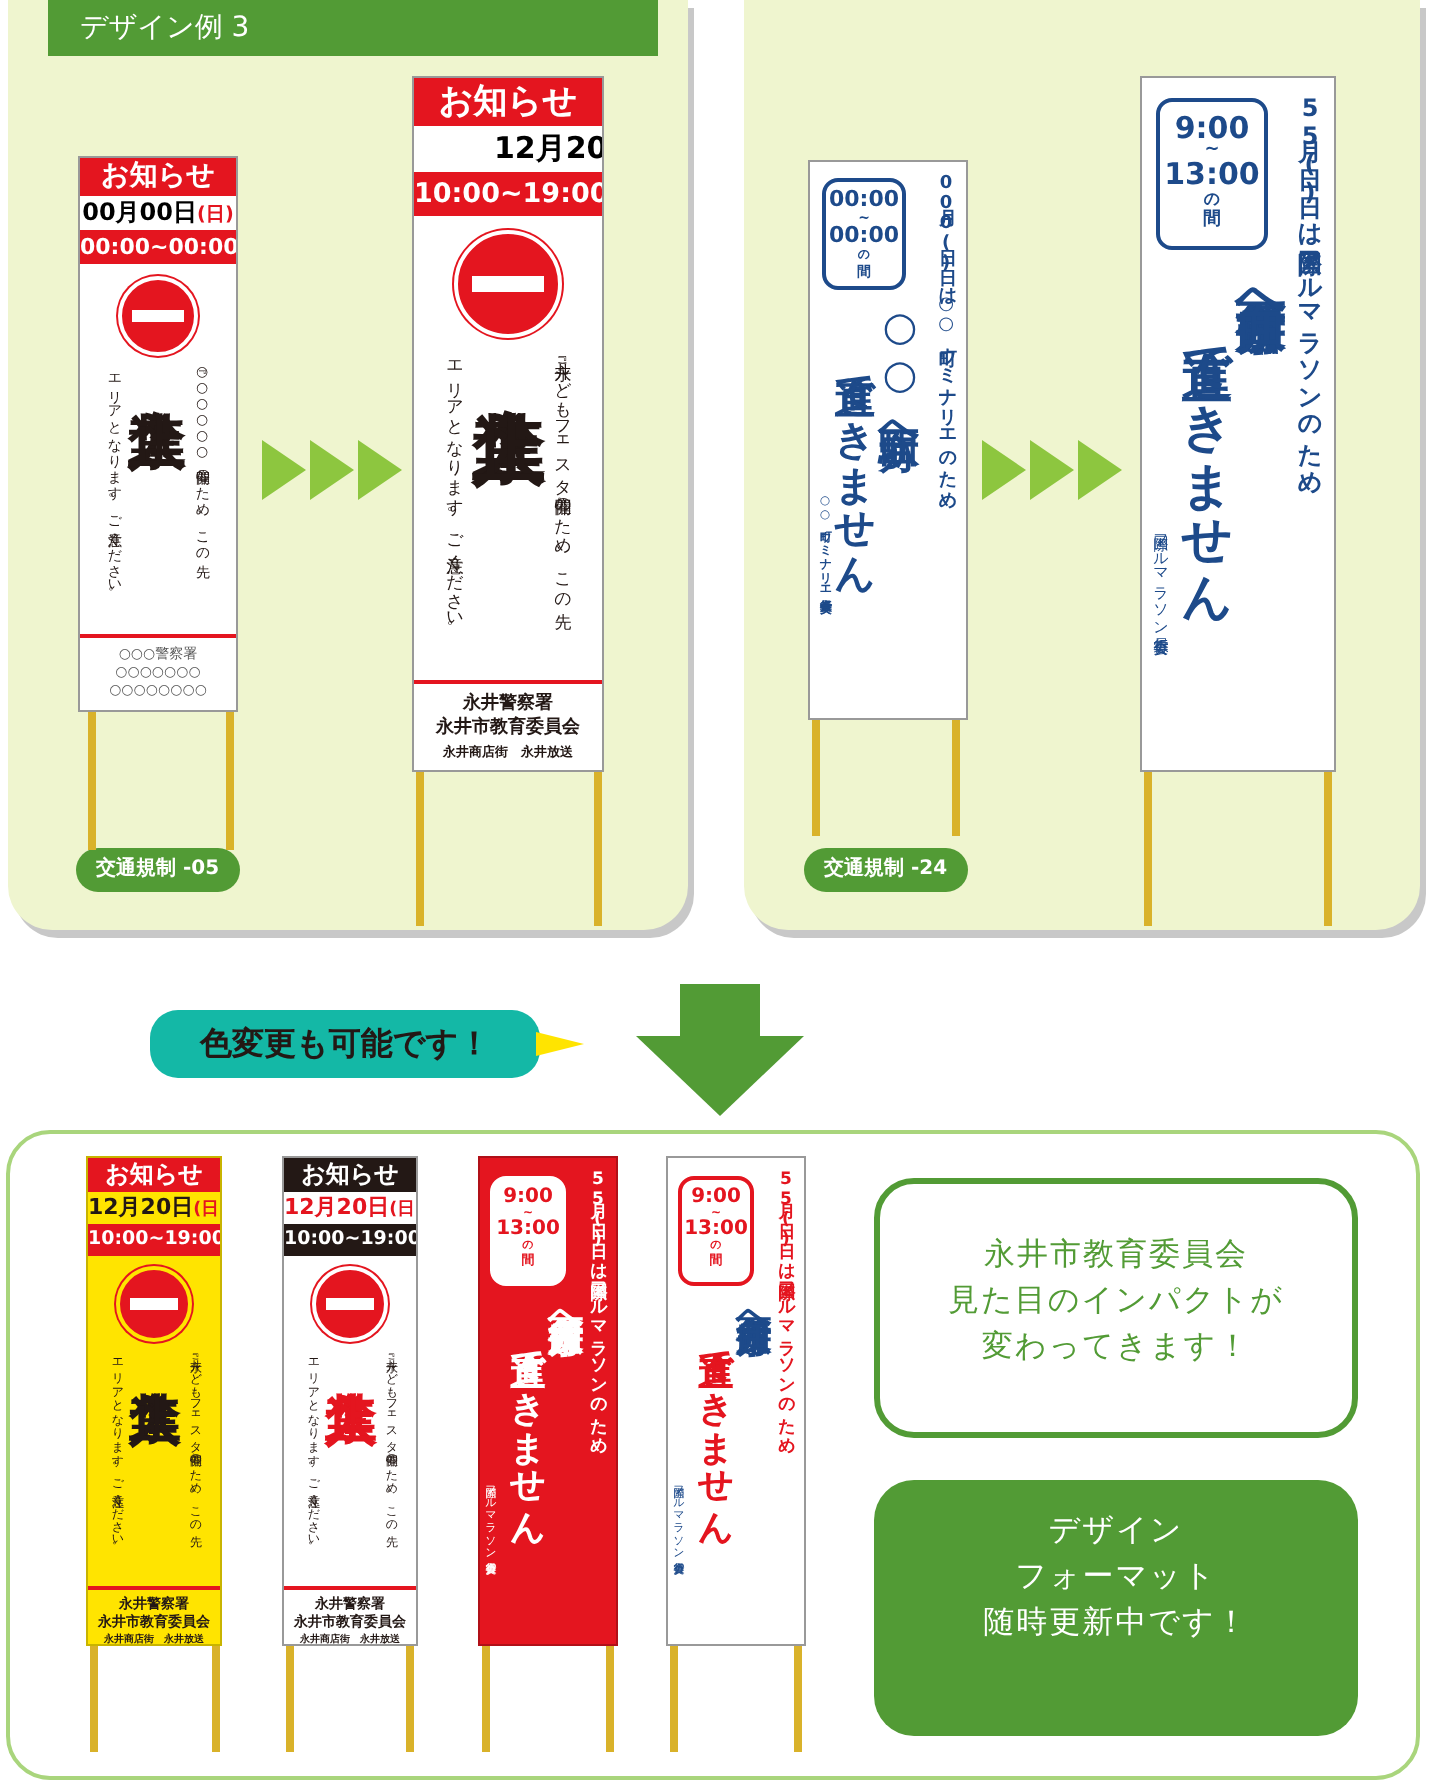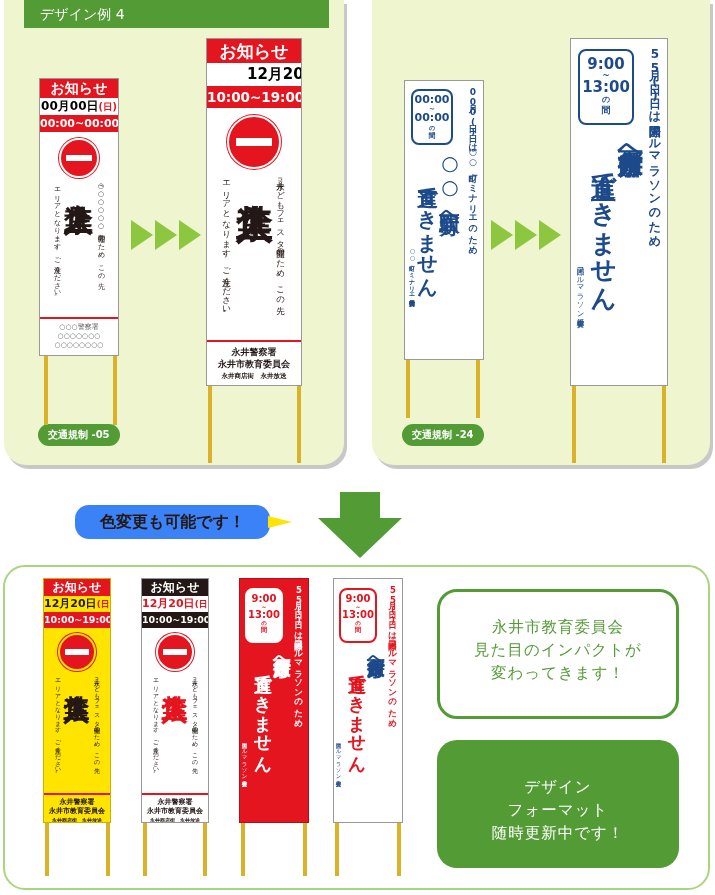--- a/index.html
+++ b/index.html
@@ -35,45 +35,45 @@
              position: relative; margin: 0 auto; }
   .noentry::after { content: ""; position: absolute; left: 14%; right: 14%; top: 42%; height: 16%; background: #fff; }
   .vbody { position: relative; display: flex; flex-direction: row-reverse; justify-content: center; }
   .vt { writing-mode: vertical-rl; text-orientation: upright; white-space: nowrap; font-weight: bold; }
   .sign-footer { border-top: 2px solid #e4151f; text-align: center; font-weight: bold; }
 
   
   .time-box { border: 2px solid #1d4a8a; border-radius: 8px; text-align: center; font-weight: bold; color: #1d4a8a; }
 
   
-  .callout { position: absolute; left: 75px; top: 505px; width: 195px; height: 34px; background: #3b82f6;
+  .callout { position: absolute; left: 75px; top: 505px; width: 195px; height: 34px; background: #14b8a6;
              border-radius: 14px; font-size: 16px; font-weight: bold; color: #231815; text-align: center;
              line-height: 34px; }
   .callout::after { content: ""; position: absolute; right: -22px; top: 11px; width: 0; height: 0;
                     border-top: 6px solid transparent; border-bottom: 6px solid transparent;
                     border-left: 24px solid #ffe400; }
   .big-arrow { position: absolute; left: 318px; top: 492px; width: 84px; height: 66px; }
   .big-arrow .stem { position: absolute; left: 22px; top: 0; width: 40px; height: 26px; background: #529b35; }
   .big-arrow .head { position: absolute; left: 0; top: 26px; width: 0; height: 0;
                      border-left: 42px solid transparent; border-right: 42px solid transparent;
                      border-top: 40px solid #529b35; }
 
   
   .bottom-panel { position: absolute; left: 3px; top: 565px; width: 707px; height: 325px;
                   border: 2px solid #a9d57c; border-radius: 22px; background: #fff; }
   .msg-box { position: absolute; left: 437px; width: 242px; border-radius: 20px; text-align: center;
              font-size: 15.5px; line-height: 23px; letter-spacing: 1px; }
   .msg-outline { top: 589px; height: 130px; border: 3px solid #529b35; color: #529b35; padding-top: 24px; background:#fff; }
-  .msg-filled { top: 740px; height: 128px; background: #529b35; color: #fff; padding-top: 36px; }
+  .msg-filled { top: 740px; height: 128px; background: #529b35; color: #fff; padding-top: 14px; }
 </style>
 </head>
 <body>
 
 <div class="panel panel-1">
-  <div class="panel-header">デザイン例 4</div>
+  <div class="panel-header">デザイン例 3</div>
   <div class="badge" style="left:34px; top:424px;">交通規制 -05</div>
   <div class="chevrons" style="left:127px; top:220px;">
     <span class="chev"></span>
     <span class="chev"></span>
     <span class="chev"></span>
   </div>
 </div>
 
 <div class="post" style="left:44px; top:355px; height:70px;"></div>
 <div class="post" style="left:113px; top:355px; height:70px;"></div>

